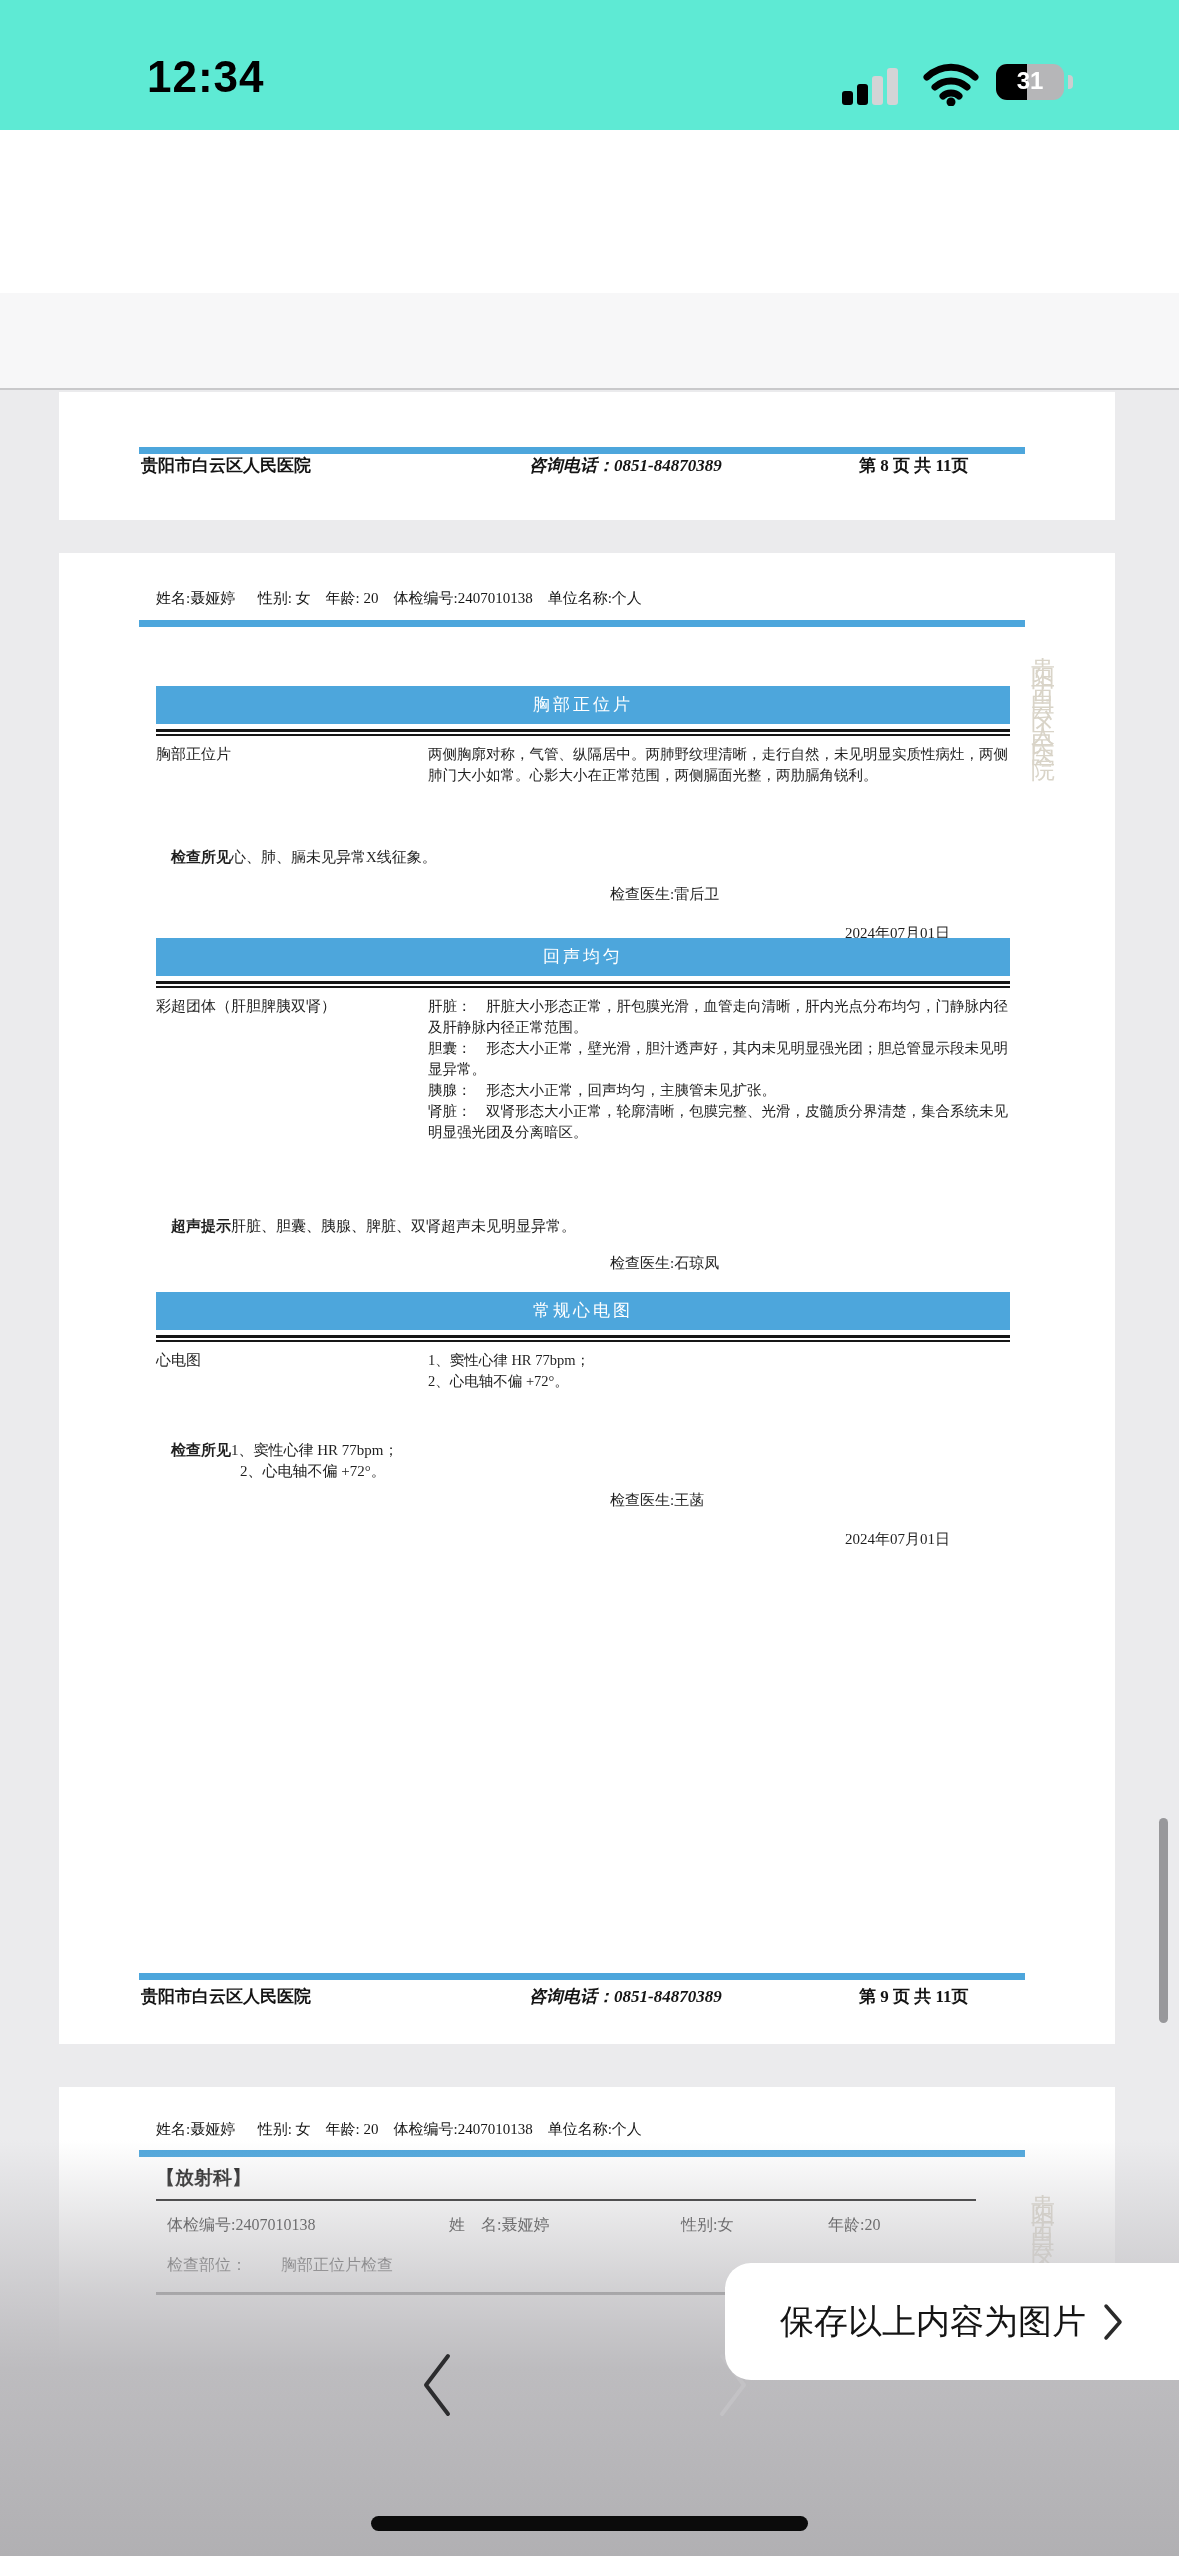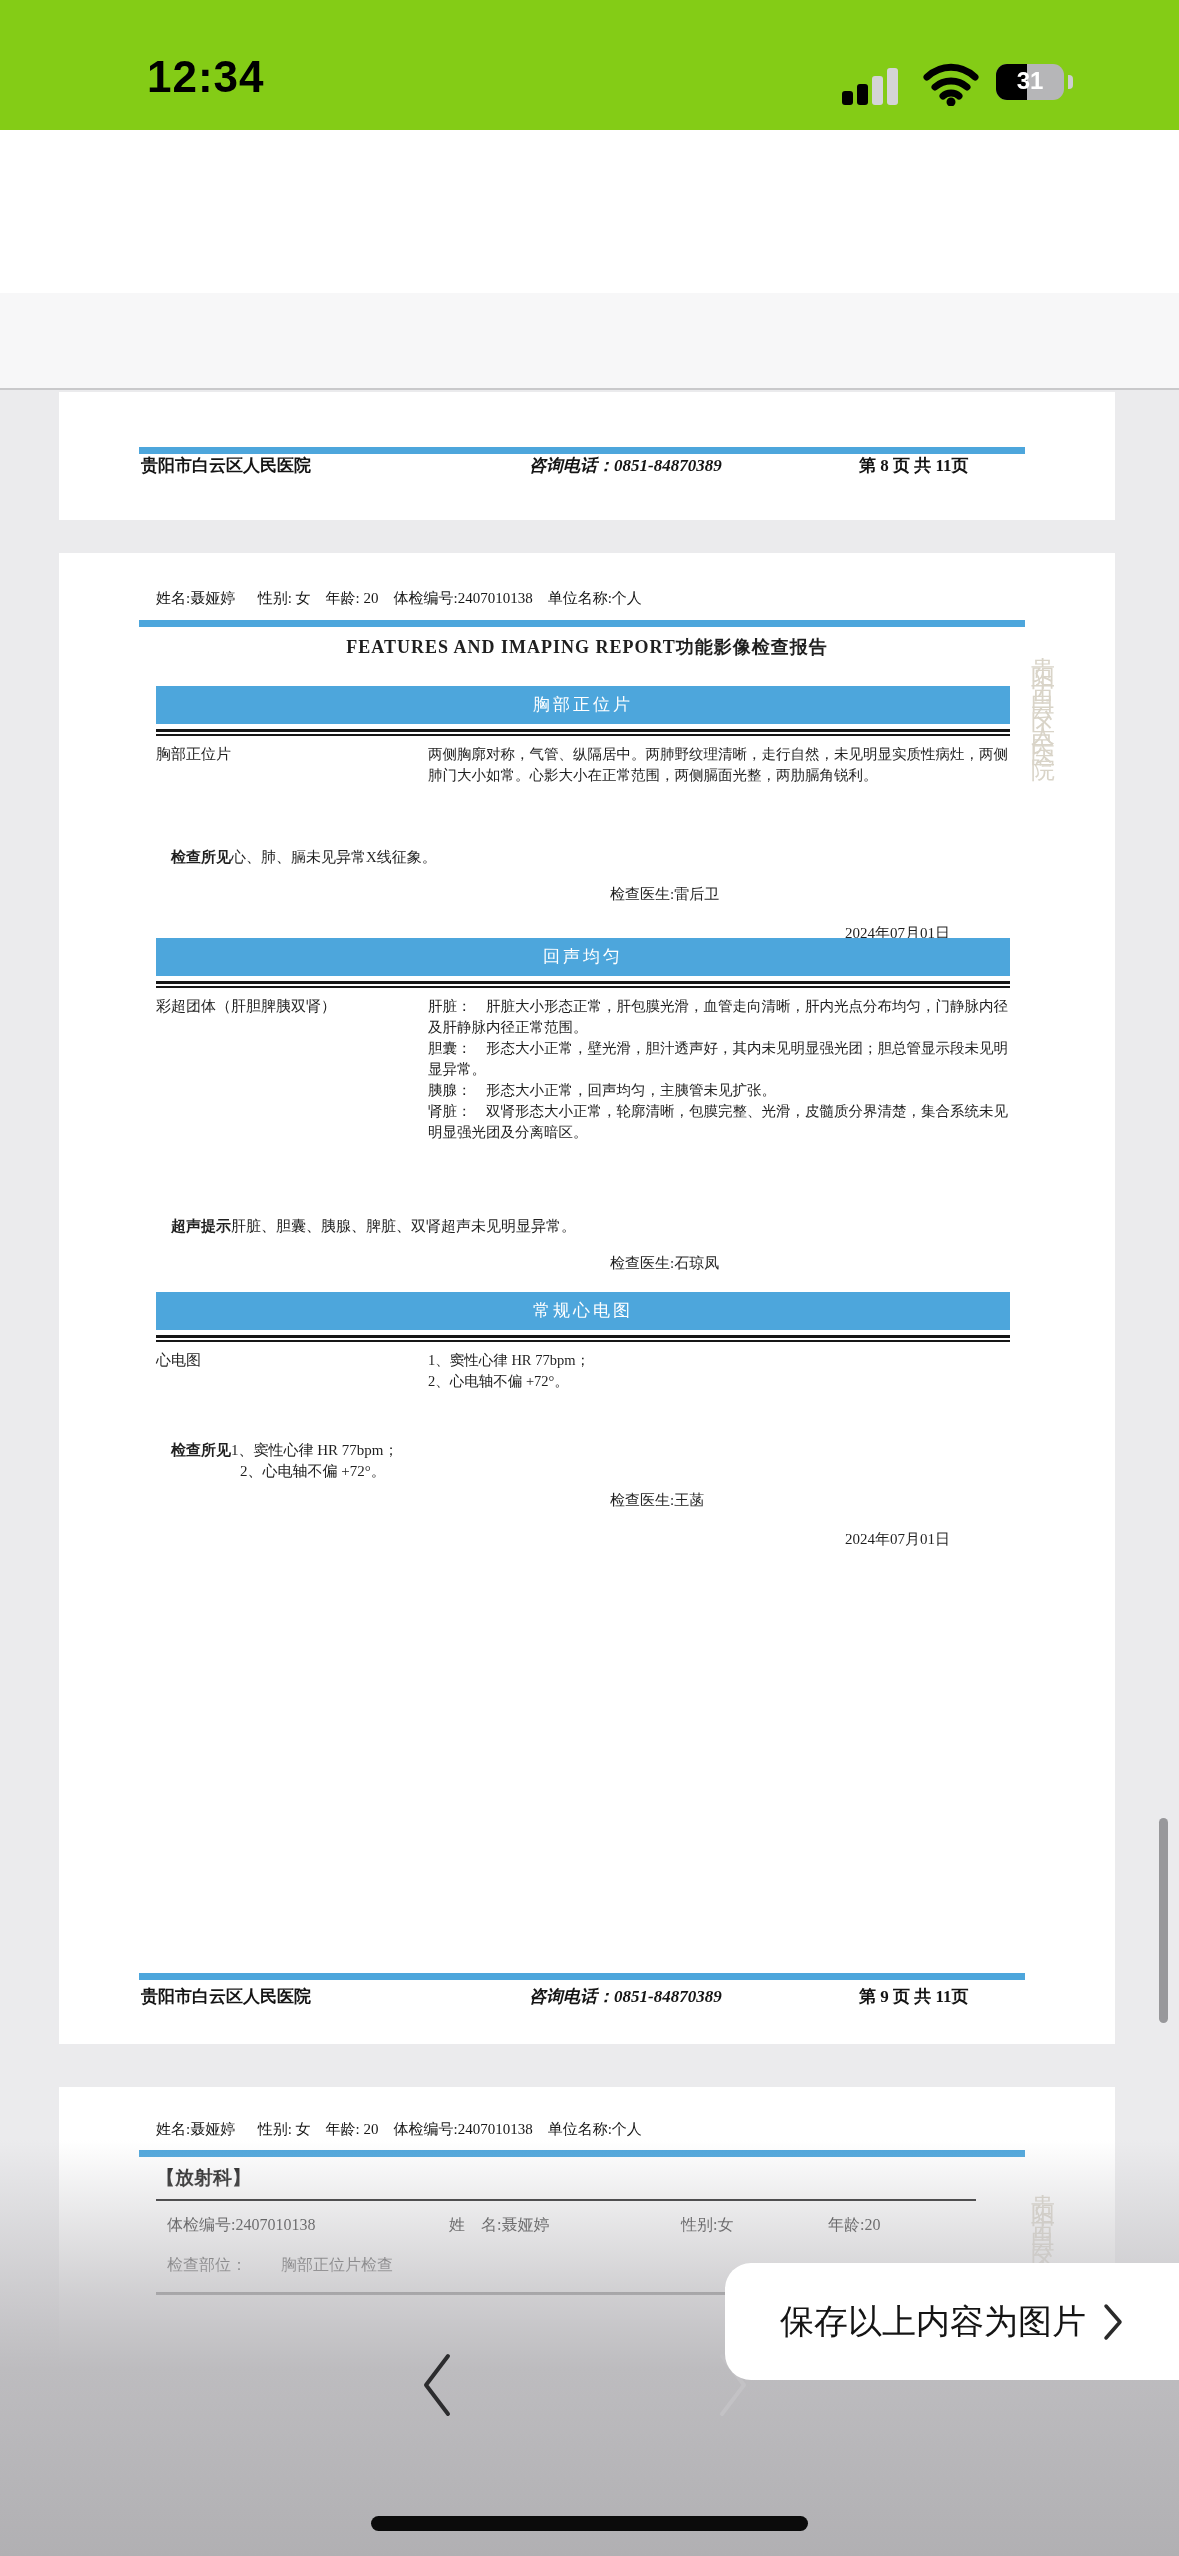--- a/index.html
+++ b/index.html
@@ -1,20 +1,20 @@
 <!DOCTYPE html>
 <html><head>
 <meta charset="utf-8">
 <style>
   html,body{margin:0;padding:0;}
   body{width:1179px;height:2556px;position:relative;overflow:hidden;background:#fff;
        font-family:"Liberation Sans","DejaVu Sans",sans-serif;color:#111;}
   .abs{position:absolute;}
   
-  .statusbar{top:0;left:0;width:1179px;height:130px;background:#84cc16;}
+  .statusbar{top:0;left:0;width:1179px;height:130px;background:#5eead4;}
   .time{left:147px;top:52px;font-size:44px;font-weight:bold;letter-spacing:1px;color:#000;}
   .appheader{top:130px;left:0;width:1179px;height:163px;background:#fff;}
   .closebtn{left:56px;top:198px;width:52px;height:52px;}
   .apptitle{left:0;right:0;top:202px;text-align:center;font-size:40px;font-weight:bold;color:#000;}
   .morebtn{left:1064px;top:214px;display:flex;gap:9px;}
   .morebtn i{width:11px;height:11px;border-radius:50%;background:#000;}
   .toolbar{top:293px;left:0;width:1179px;height:97px;background:#f7f7f8;border-bottom:2px solid #c9c9cb;box-sizing:border-box;}
   .pageinput{left:183px;top:303px;width:107px;height:73px;background:#fff;border:2px solid #b5b5b7;border-radius:14px;
              font-size:27px;color:#222;text-align:center;line-height:73px;}
   .oflabel{left:313px;top:325px;font-size:26px;color:#2d2d2d;}
@@ -102,21 +102,20 @@
       <span class="f1">贵阳市白云区人民医院</span>
       <span class="f2">咨询电话：0851-84870389</span>
       <span class="f3">第 8 页 共 11页</span>
     </div>
   </div>
 
   <div class="page" style="top:163px;height:1491px;">
     <div class="wm" style="top:85px">贵阳市白云区人民医院</div>
     <div class="patline" style="top:36px">姓名:聂娅婷      性别: 女    年龄: 20    体检编号:2407010138    单位名称:个人</div>
     <div class="bluerule" style="top:67px"></div>
-    <div class="rtitle" style="top:82px">FEATURES AND IMAPING REPORT功能影像检查报告</div>
 
     <div class="secbar" style="top:133px">胸部正位片</div>
     <div class="dline" style="top:176px"></div>
     <div class="lbl" style="top:192px">胸部正位片</div>
     <div class="cnt" style="top:191px">两侧胸廓对称，气管、纵隔居中。两肺野纹理清晰，走行自然，未见明显实质性病灶，两侧肺门大小如常。心影大小在正常范围，两侧膈面光整，两肋膈角锐利。</div>
     <div class="findrow" style="top:295px">
       <b>检查所见</b><span>心、肺、膈未见异常X线征象。</span>
     </div>
     <div class="docrow" style="top:332px">
       <span class="dr">检查医生:雷后卫</span>

